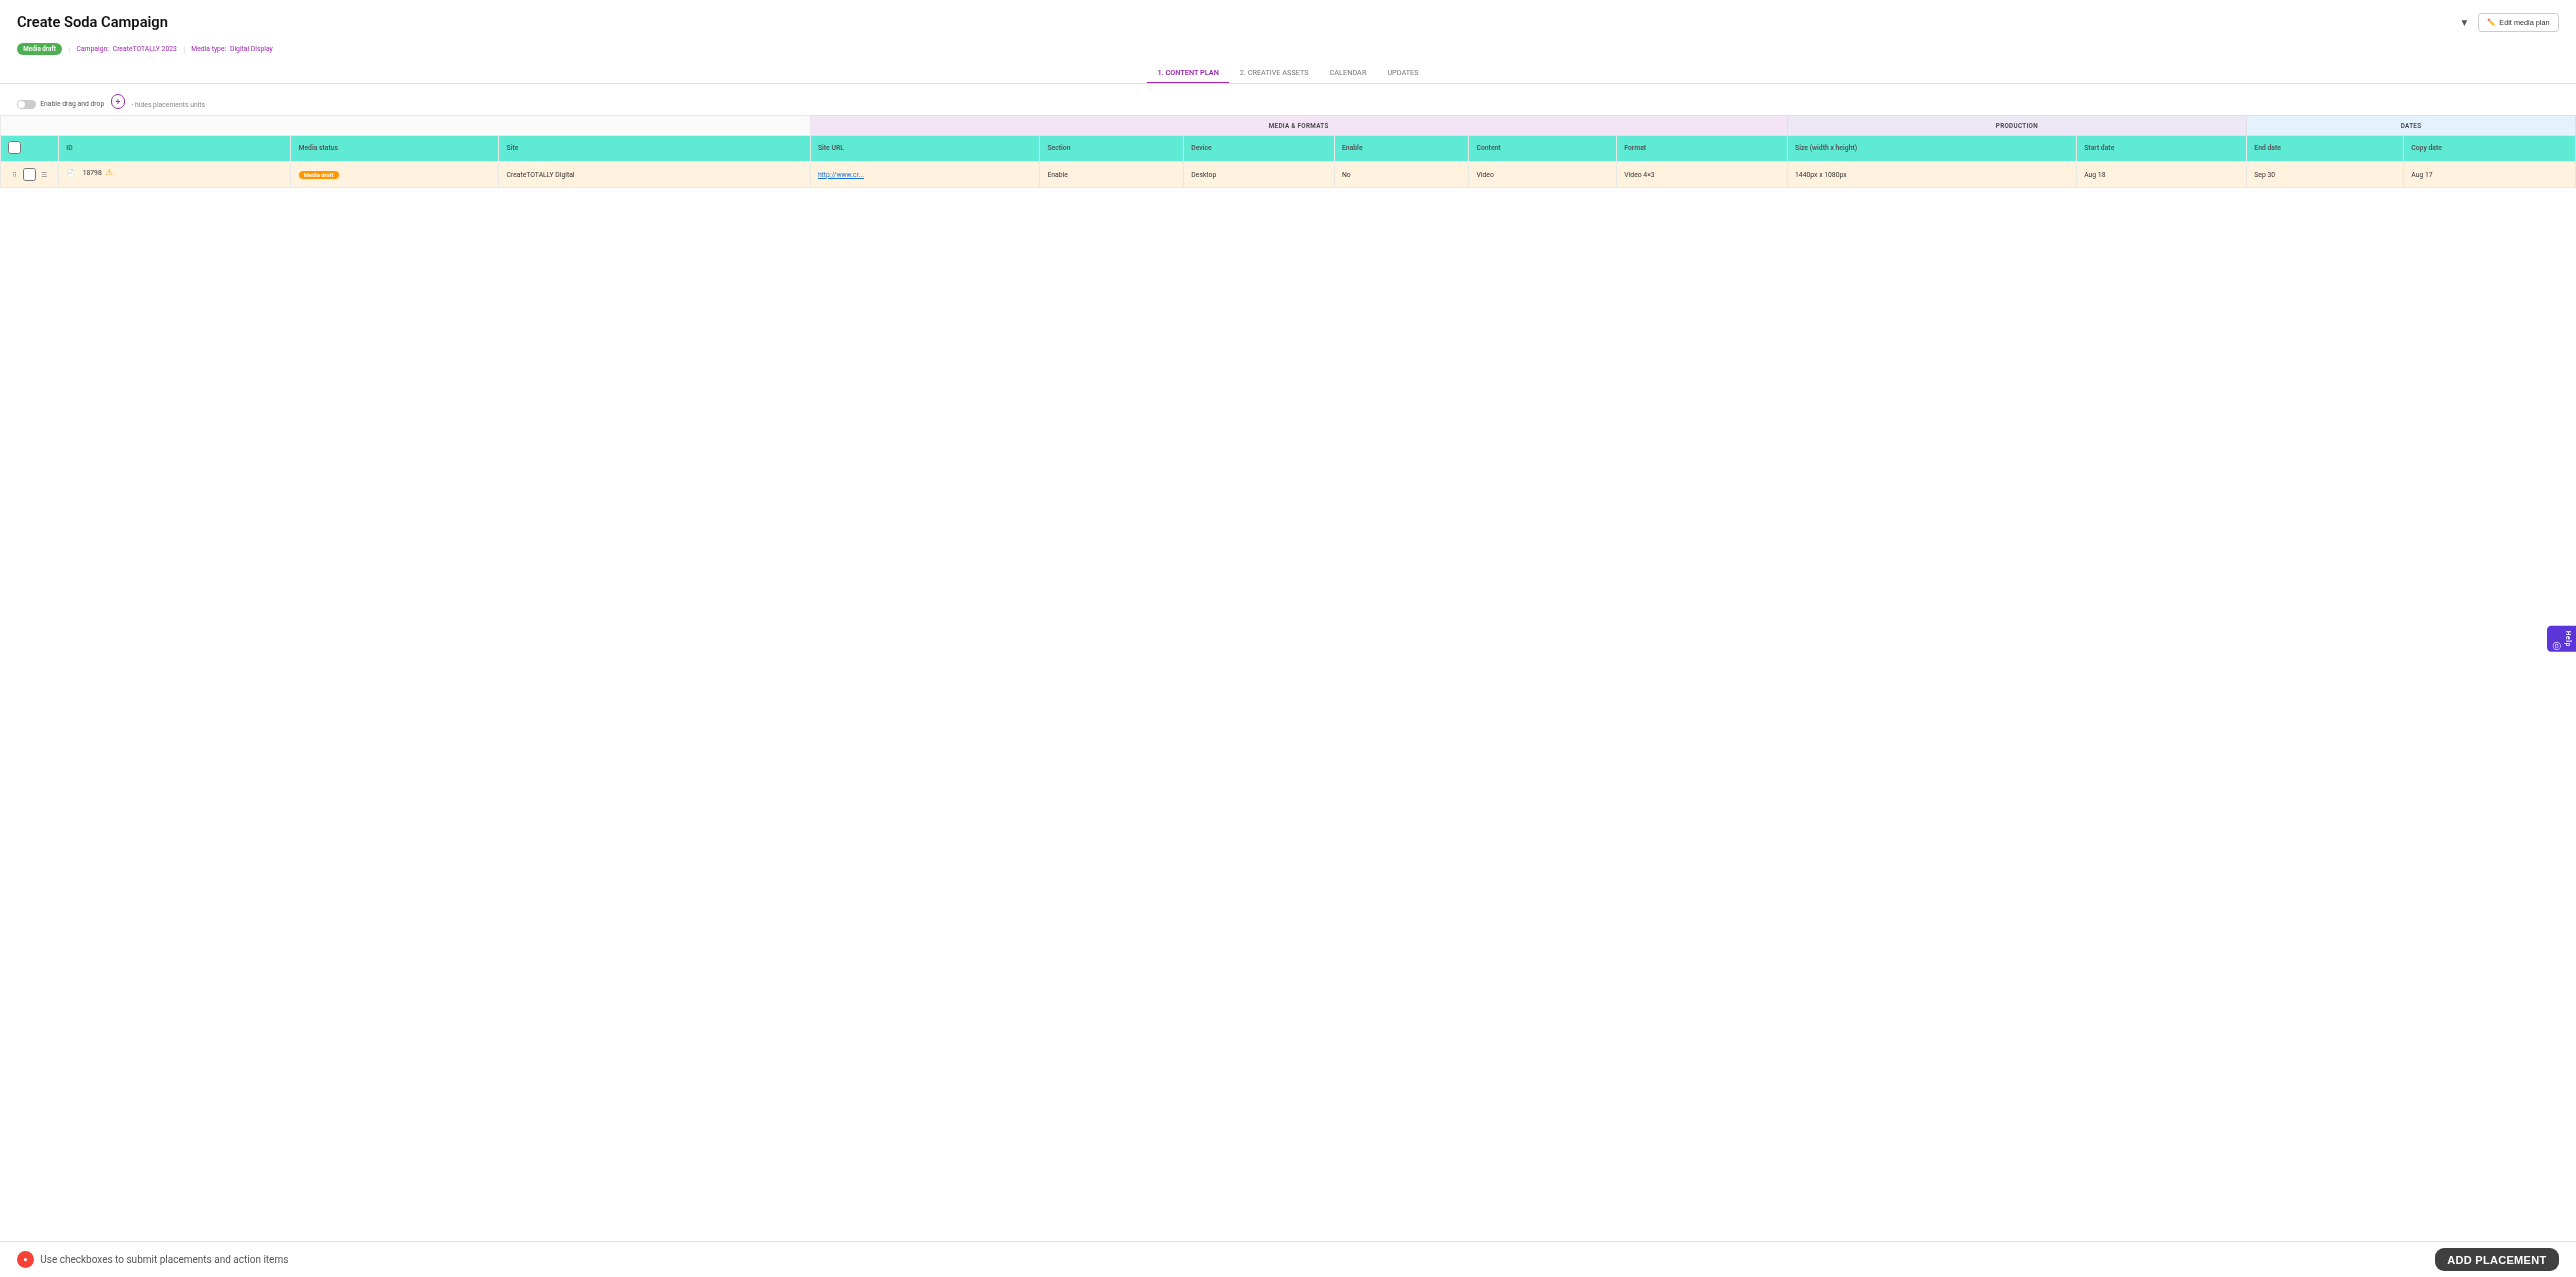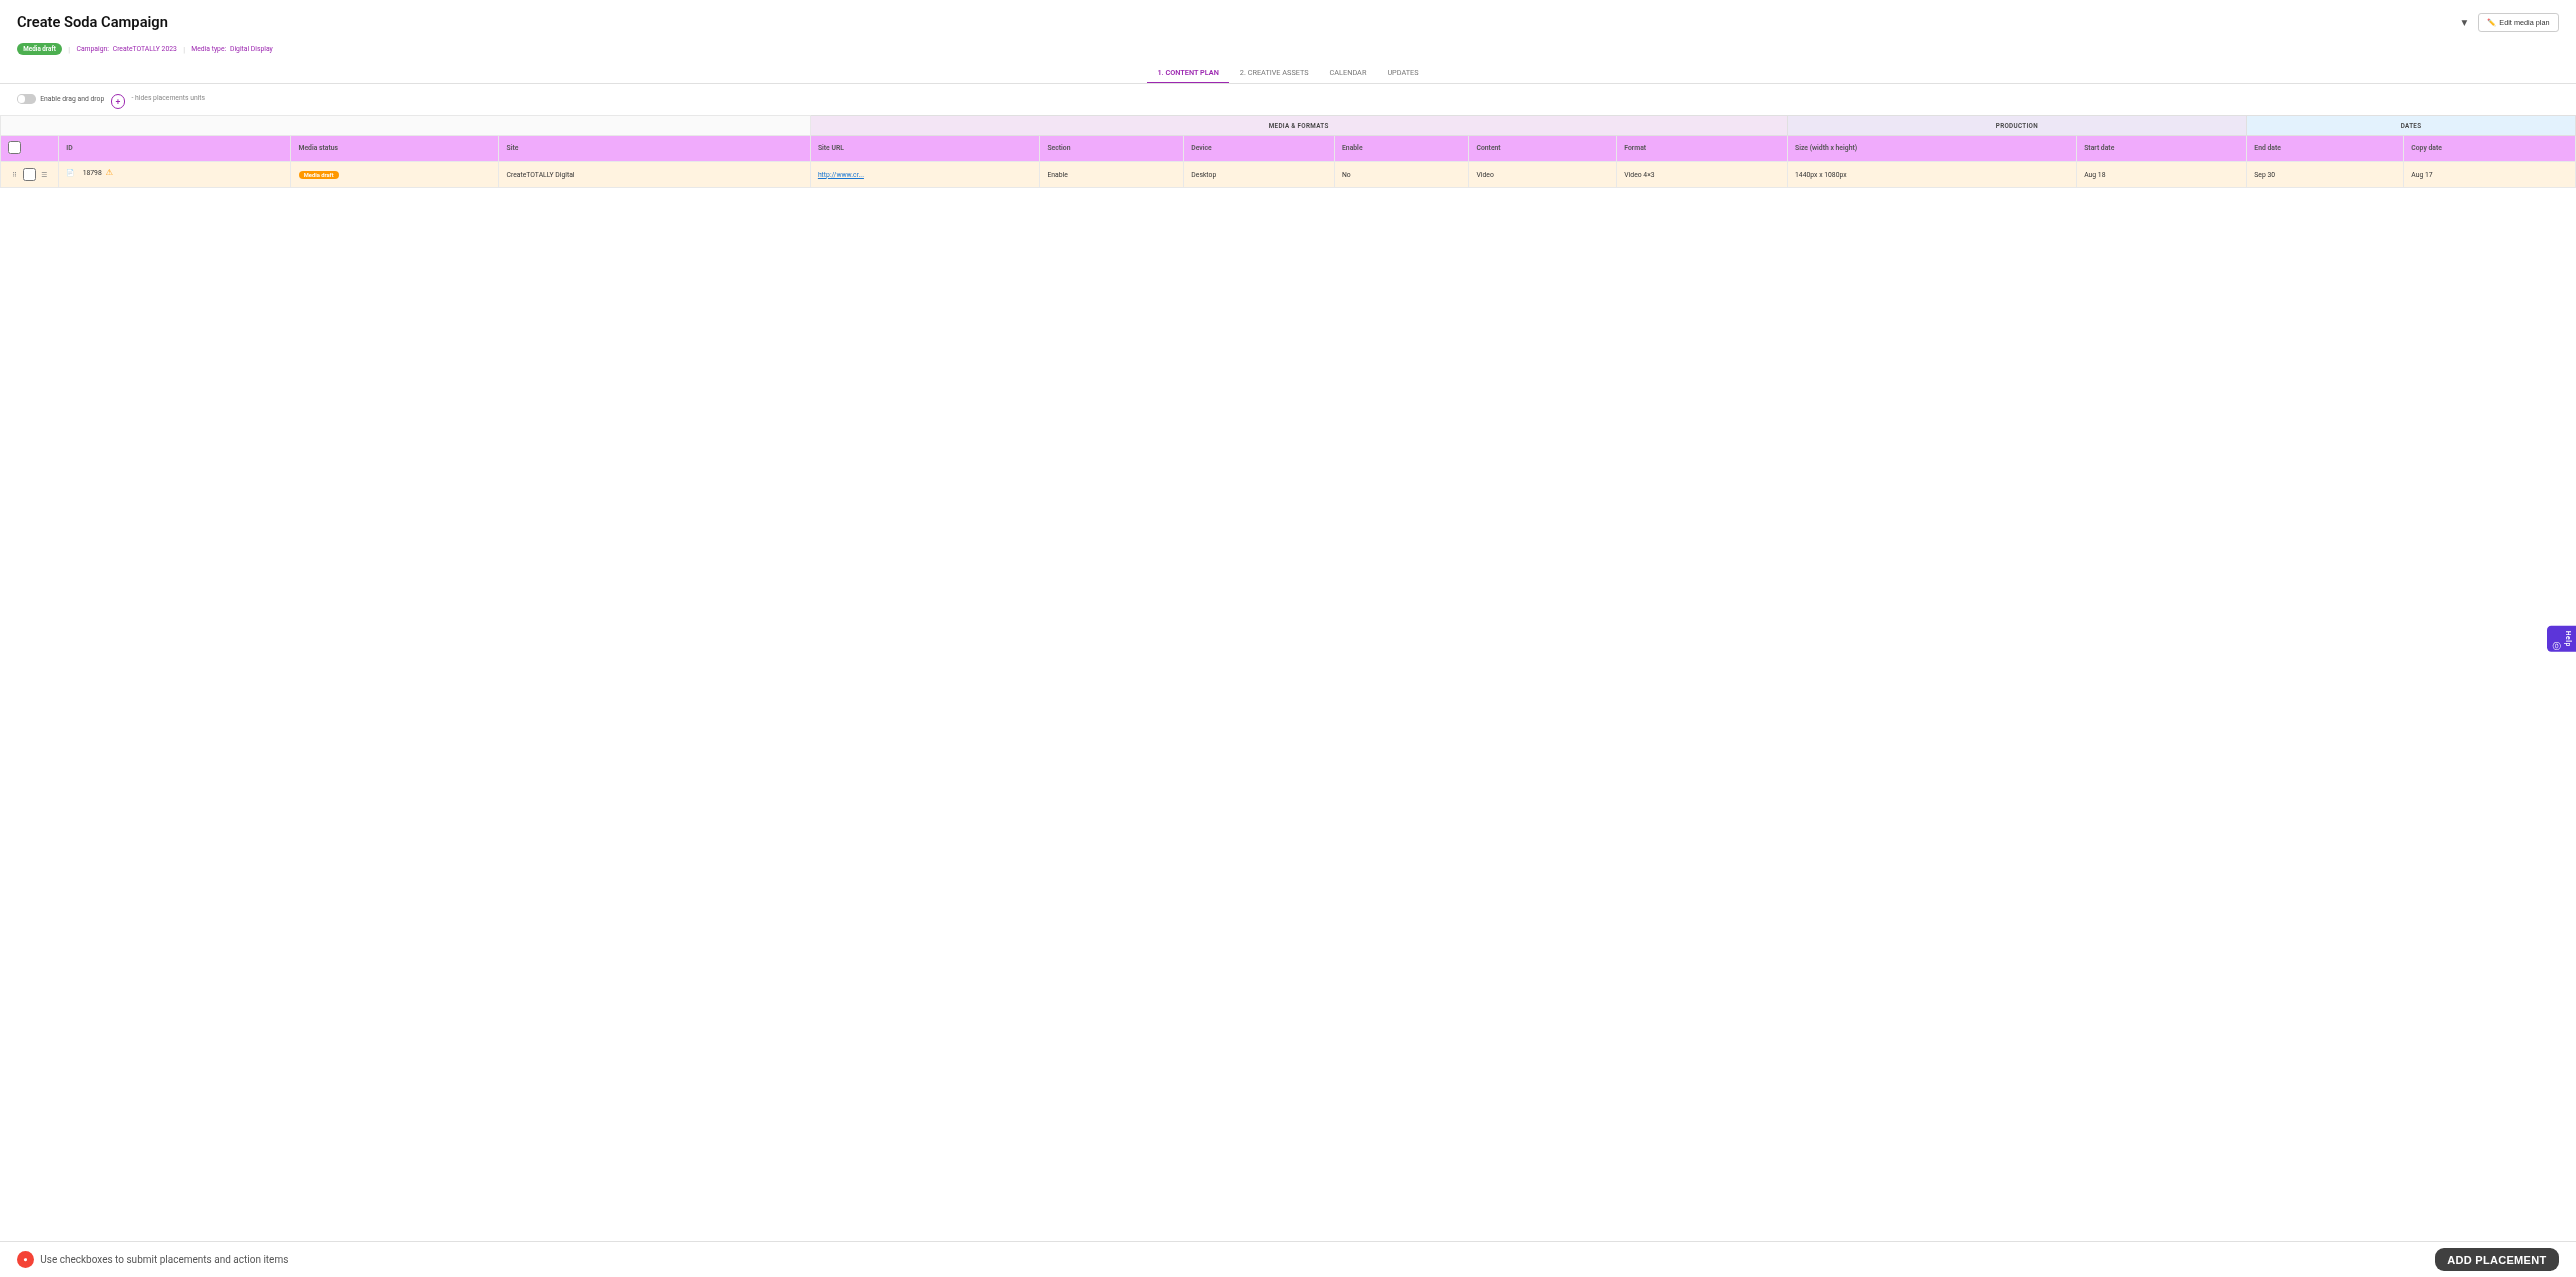--- a/index.html
+++ b/index.html
@@ -12,30 +12,30 @@
     .meta-row { display: flex; align-items: center; gap: 6.3px; padding: 5.2px 0 0; }
     .badge-media-draft { background: #4CAF50; color: #fff; border-radius: 6.3px; padding: 1.6px 6.3px; font-size: 6.3px; font-weight: 600; }
     .meta-sep { color: #ccc; }
     .meta-item { font-size: 6.8px; color: #555; }
     .meta-item span { color: #9c27b0; font-weight: 400; }
     .edit-media-btn { display: flex; align-items: center; gap: 3.1px; border: 0.5px solid #ccc; border-radius: 3.1px; padding: 4.2px 8.4px; background: #fff; cursor: pointer; font-size: 7.3px; color: #333; }
     .tabs { display: flex; gap: 0; margin-top: 8.4px; justify-content: center; }
     .tab { padding: 5.2px 10.5px; cursor: pointer; font-size: 7.3px; color: #777; border-bottom: 1.6px solid transparent; margin-bottom: -0.5px; }
     .tab.active { color: #9c27b0; border-bottom-color: #9c27b0; font-weight: 600; }
     .content { padding: 10.5px 0 0; }
-    .toolbar { display: flex; align-items: flex-start; gap: 6.3px; padding: 0 17px 6.3px; }
+    .toolbar { display: flex; align-items: flex-end; gap: 6.3px; padding: 0 17px 6.3px; }
     .toggle-switch { display: flex; align-items: center; gap: 4.2px; cursor: pointer; }
     .toggle-track { width: 19px; height: 9.4px; background: #ccc; border-radius: 4.7px; position: relative; }
     .toggle-thumb { width: 7.3px; height: 7.3px; background: #fff; border-radius: 50%; position: absolute; top: 1px; left: 1px; }
     .toggle-label { font-size: 6.8px; color: #555; }
     .add-icon-btn { width: 14.7px; height: 14.7px; border-radius: 50%; border: 1px solid #9c27b0; background: #fff; color: #9c27b0; display: flex; align-items: center; justify-content: center; cursor: pointer; font-size: 8.4px; font-weight: bold; }
     .hides-label { font-size: 6.8px; color: #888; }
     .table-container { overflow-x: auto; }
     table { width: 100%; border-collapse: collapse; font-size: 6.8px; }
-    thead tr th { background: #f0abfc; border: 0.5px solid #e8e8e8; padding: 5.2px 7.3px; font-weight: 600; color: #555; text-align: left; white-space: nowrap; }
+    thead tr th { background: #5eead4; border: 0.5px solid #e8e8e8; padding: 5.2px 7.3px; font-weight: 600; color: #555; text-align: left; white-space: nowrap; }
     thead tr.group-header th { background: #f0f0f0; text-align: center; border: 0.5px solid #e0e0e0; color: #444; font-size: 6.3px; text-transform: uppercase; letter-spacing: 0.3px; }
     tbody tr td { border: 0.5px solid #e8e8e8; padding: 5.2px 7.3px; color: #333; vertical-align: middle; }
     .row-controls { display: flex; align-items: center; gap: 2.1px; }
     .row-icon-btn { width: 12.6px; height: 12.6px; display: flex; align-items: center; justify-content: center; cursor: pointer; color: #888; border-radius: 2.1px; }
     .badge-draft { background: #ff9800; color: #fff; border-radius: 5.2px; padding: 1px 5.2px; font-size: 5.8px; font-weight: 600; }
     .warn-icon { color: #ff9800; font-size: 8.4px; }
     .link-cell { color: #1976d2; text-decoration: underline; cursor: pointer; }
     .footer-bar { position: fixed; bottom: 0; left: 0; right: 0; background: #fff; border-top: 0.5px solid #e0e0e0; padding: 6.3px 17px; display: flex; justify-content: space-between; align-items: center; }
     .footer-left { display: flex; align-items: center; gap: 6.3px; }
     .footer-avatar { width: 17px; height: 17px; border-radius: 50%; background: #f44336; display: flex; align-items: center; justify-content: center; color: #fff; font-size: 7.3px; font-weight: 600; }

